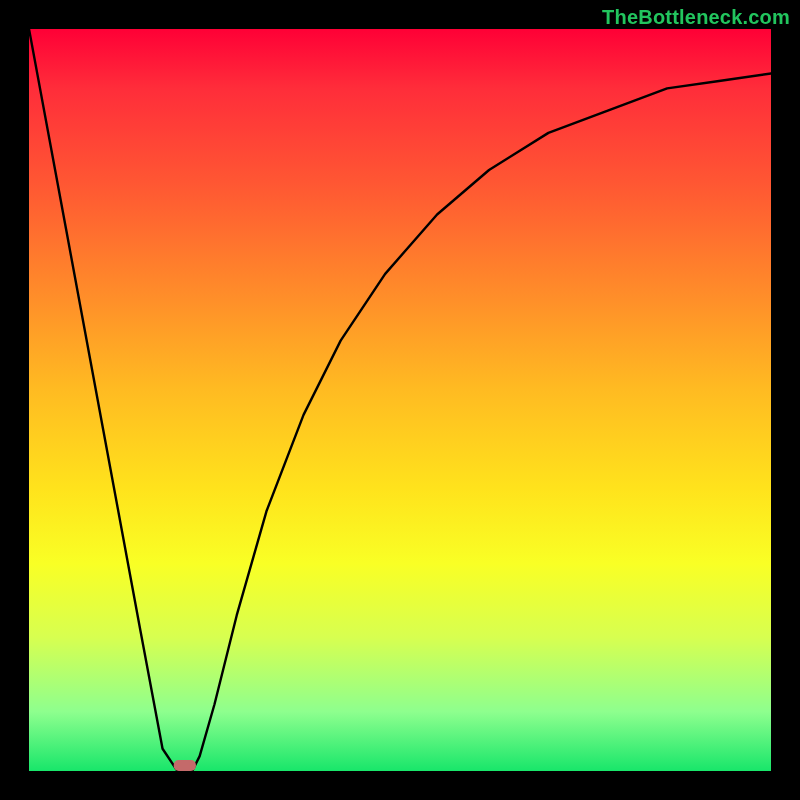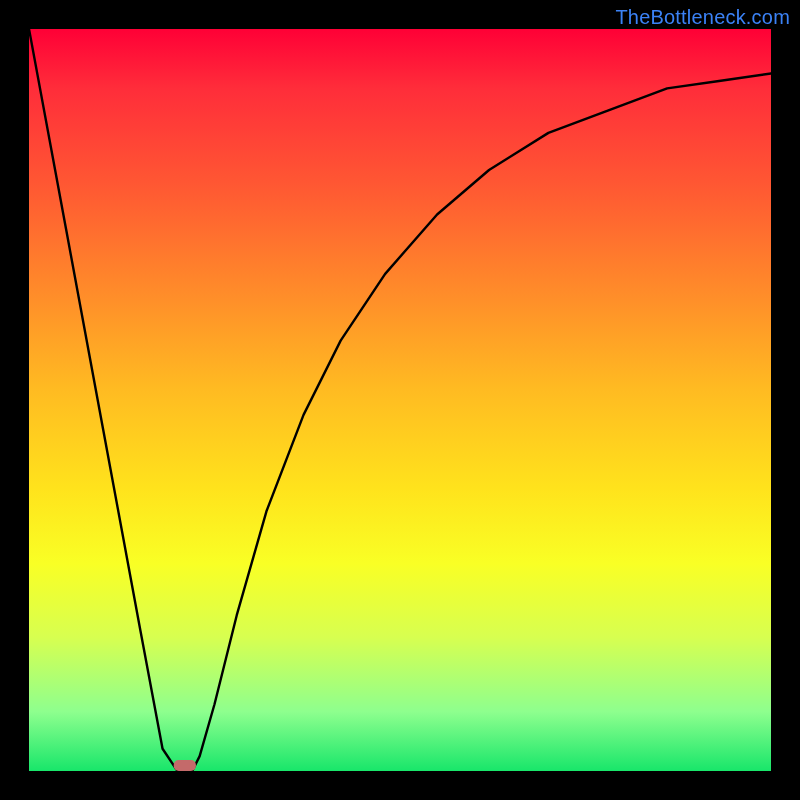--- a/index.html
+++ b/index.html
@@ -42,23 +42,23 @@
     left: 0;
     top: 0;
     width: 742px;
     height: 742px;
     pointer-events: none;
   }
   .attribution {
     position: absolute;
     top: 6px;
     right: 10px;
-    color: #3b82f6;
+    color: #22c55e;
     font-size: 20px;
-    font-weight: 400;
+    font-weight: 700;
     letter-spacing: 0.2px;
   }
 </style>
 </head>
 <body>
 
 <div class="frame">
   <div class="plot">
     <svg class="curve" viewBox="0 0 742 742" preserveAspectRatio="none">
       <path d="M0.00 0.00 L37.10 200.34 L74.20 400.68 L111.30 601.02 L133.56 719.74 L148.40 742.00 L155.82 742.00 L163.24 742.00 L170.66 727.16 L185.50 675.22 L207.76 586.18 L237.44 482.30 L274.54 385.84 L311.64 311.64 L356.16 244.86 L408.10 185.50 L460.04 140.98 L519.40 103.88 L578.76 81.62 L638.12 59.36 L690.06 51.94 L742.00 44.52" fill="none" stroke="#000" stroke-width="2.4" stroke-linecap="round" stroke-linejoin="round"></path>

